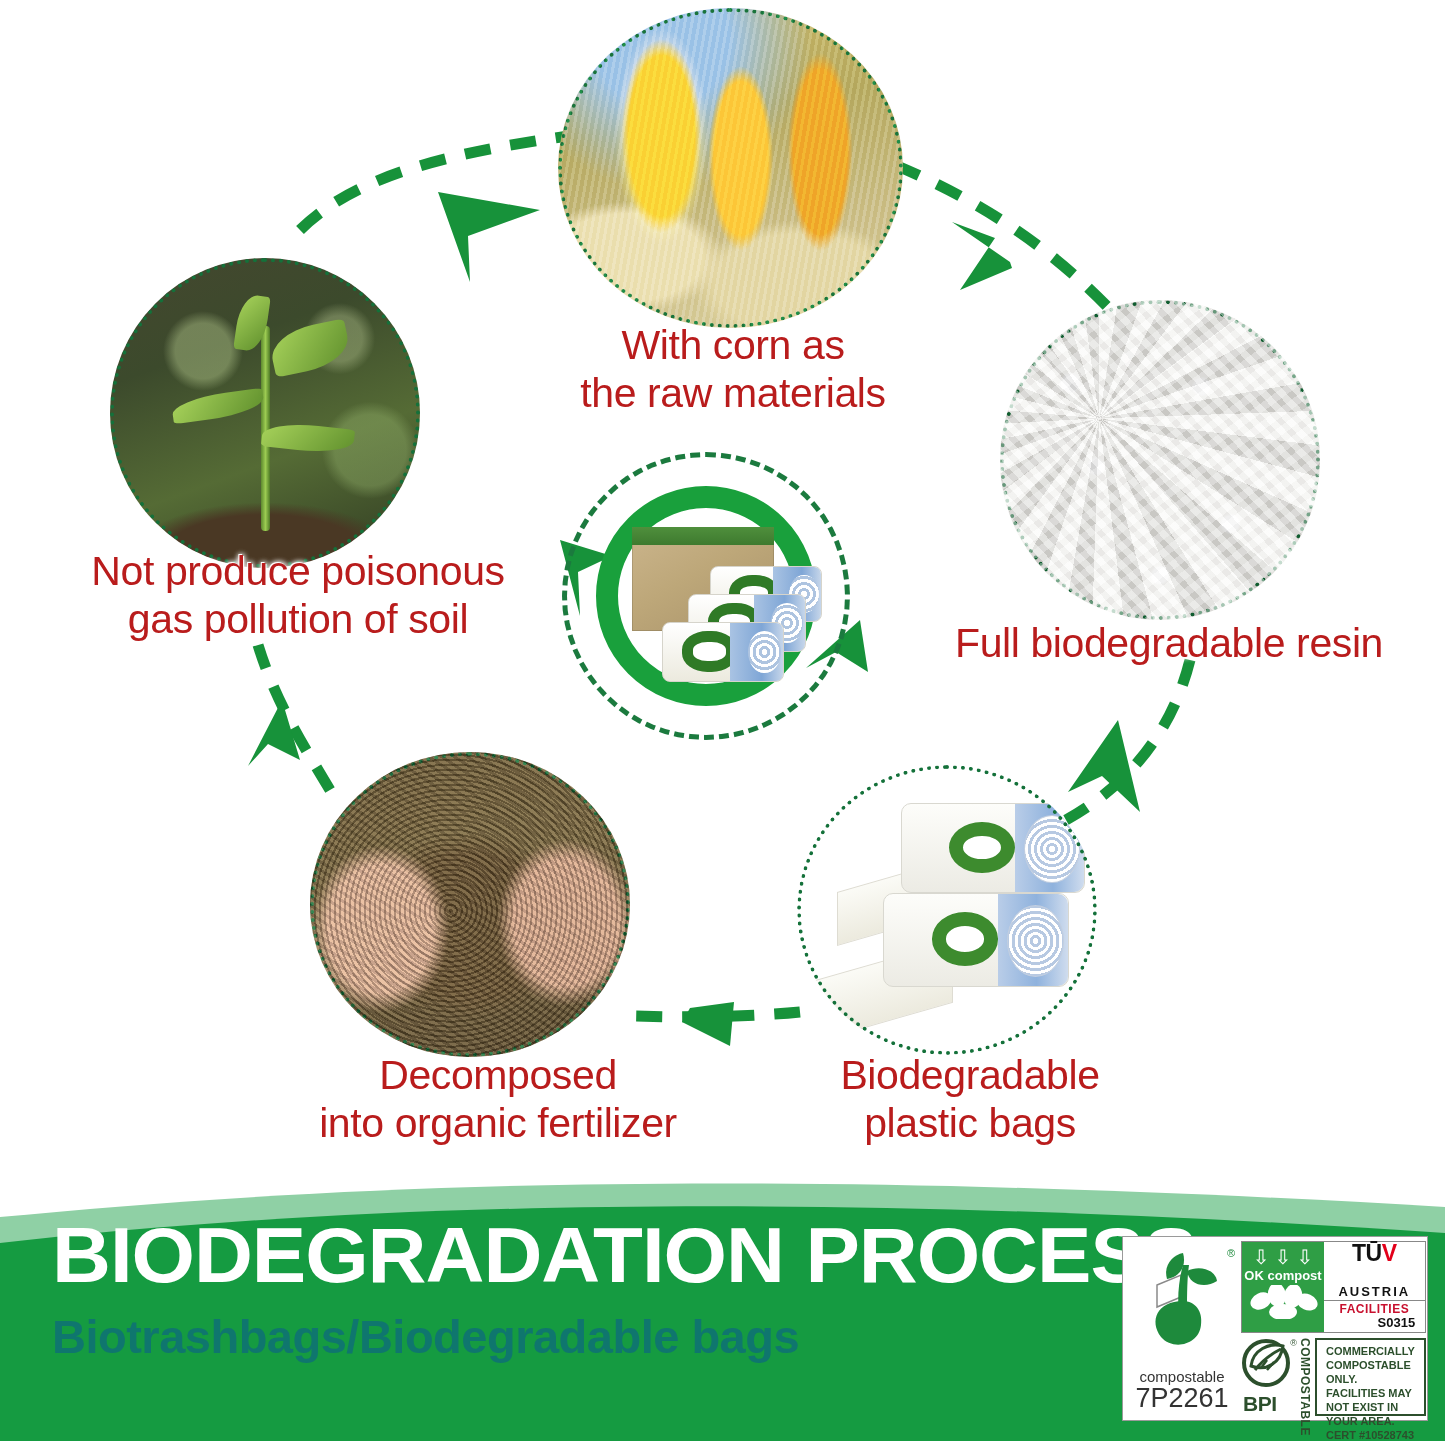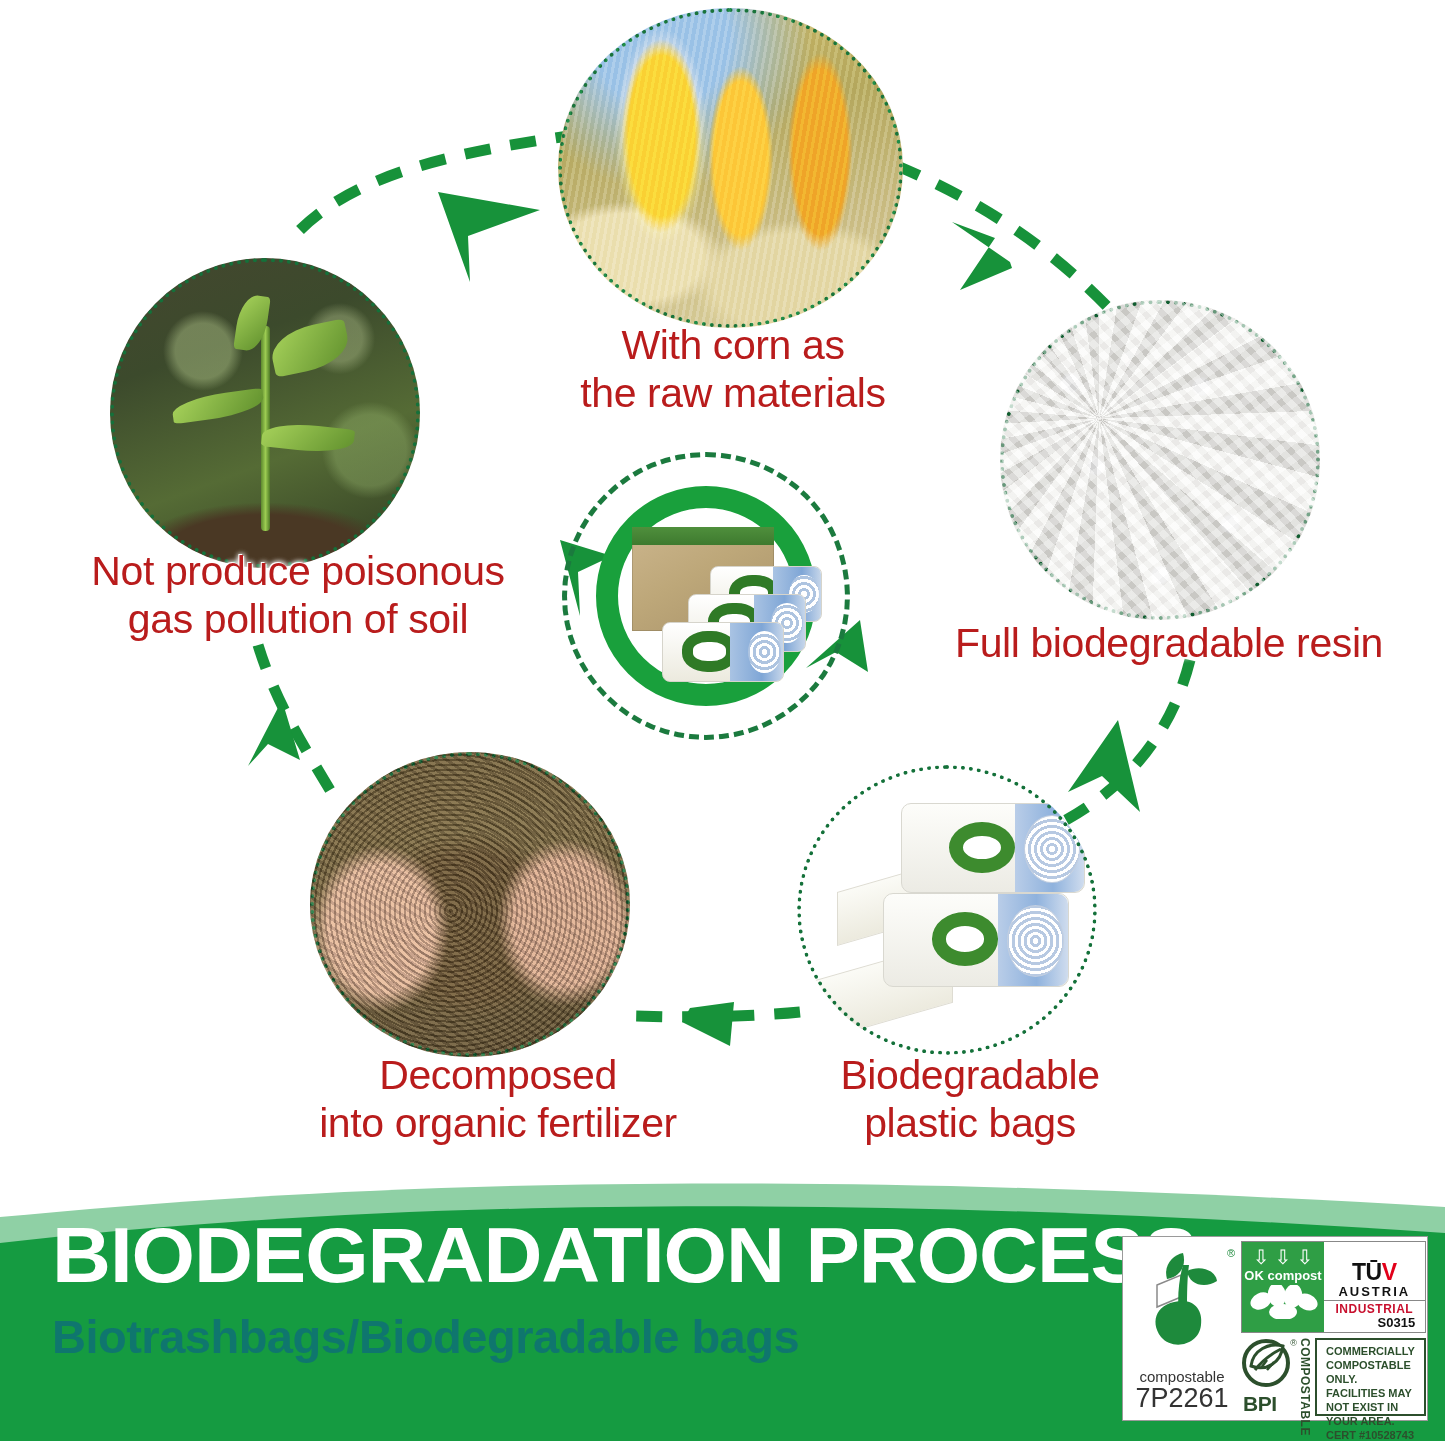--- a/index.html
+++ b/index.html
@@ -238,21 +238,21 @@
   .cert-right{flex:1;display:flex;flex-direction:column;padding:4px 4px 4px 0;box-sizing:border-box;}
   .row-top{display:flex;height:92px;border:1px solid #888;box-sizing:border-box;}
   .okcompost{
     width:82px;background:#2f9e45;position:relative;flex:none;
     display:flex;flex-direction:column;align-items:center;
   }
   .okcompost .arrows{display:flex;gap:5px;margin-top:5px;}
   .okcompost .ok-label{color:#fff;font-size:13px;font-weight:bold;margin-top:1px;}
   .tuvbox{flex:1;display:flex;flex-direction:column;}
   .tuv-top{
-    flex:1;display:flex;align-items:center;justify-content:flex-end;flex-direction:column;
+    flex:1;display:flex;align-items:center;justify-content:space-between;flex-direction:column;
     border-bottom:1px solid #888;
   }
   .tuv-word{font-size:23px;font-weight:bold;color:#111;letter-spacing:-.5px;line-height:1;}
   .tuv-word .v{color:#e2001a;}
   .tuv-austria{font-size:13px;font-weight:bold;color:#111;letter-spacing:2px;line-height:1.2;}
   .tuv-bot{text-align:center;padding:2px 0;}
   .tuv-ind{font-size:12px;font-weight:bold;color:#c8102e;letter-spacing:.5px;line-height:1.1;}
   .tuv-s{font-size:13px;font-weight:bold;color:#111;line-height:1.1;margin-left:44px;}
   .row-bot{display:flex;margin-top:5px;height:78px;}
   .bpi-logo{width:54px;position:relative;flex:none;}
@@ -414,21 +414,21 @@
             <ellipse cx="60" cy="17" rx="11" ry="8" fill="#fff" transform="rotate(24 60 17)"></ellipse>
             <ellipse cx="36" cy="27" rx="14" ry="8" fill="#fff"></ellipse>
           </svg>
         </div>
         <div class="tuvbox">
           <div class="tuv-top">
             <div class="tuv-word"><span>TŪ</span><span class="v">V</span></div>
             <div class="tuv-austria">AUSTRIA</div>
           </div>
           <div class="tuv-bot">
-            <div class="tuv-ind">INDUSTRIAL</div>
+            <div class="tuv-ind">FACILITIES</div>
             <div class="tuv-s">S0315</div>
           </div>
         </div>
       </div>
 
       <div class="row-bot">
         <div class="bpi-logo">
           <svg width="50" height="54" viewBox="0 0 50 54" xmlns="http://www.w3.org/2000/svg">
             <circle cx="25" cy="25" r="22" fill="none" stroke="#2c4f2c" stroke-width="4"></circle>
             <path d="M10,28 C12,12 28,4 42,8 C40,24 26,34 10,28 Z" fill="#fff" stroke="#2c4f2c" stroke-width="3"></path>

